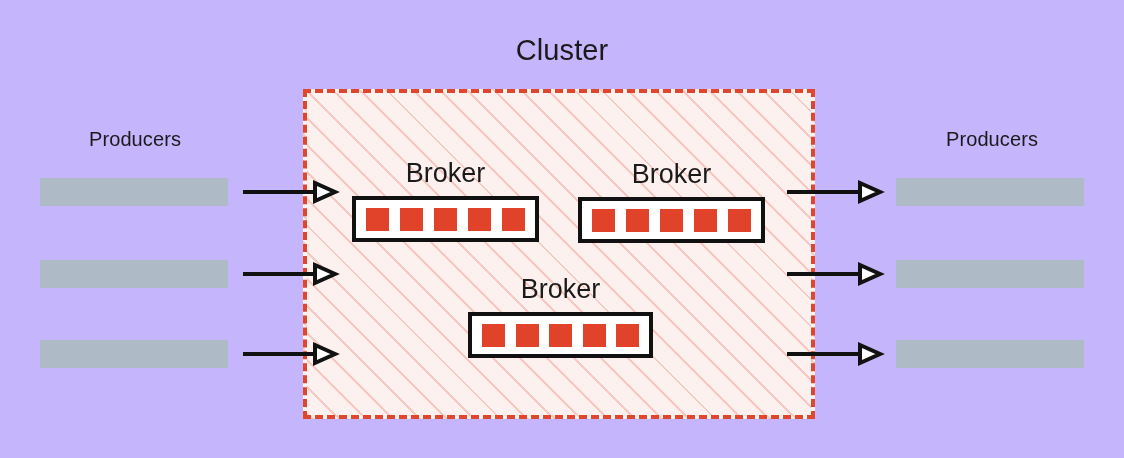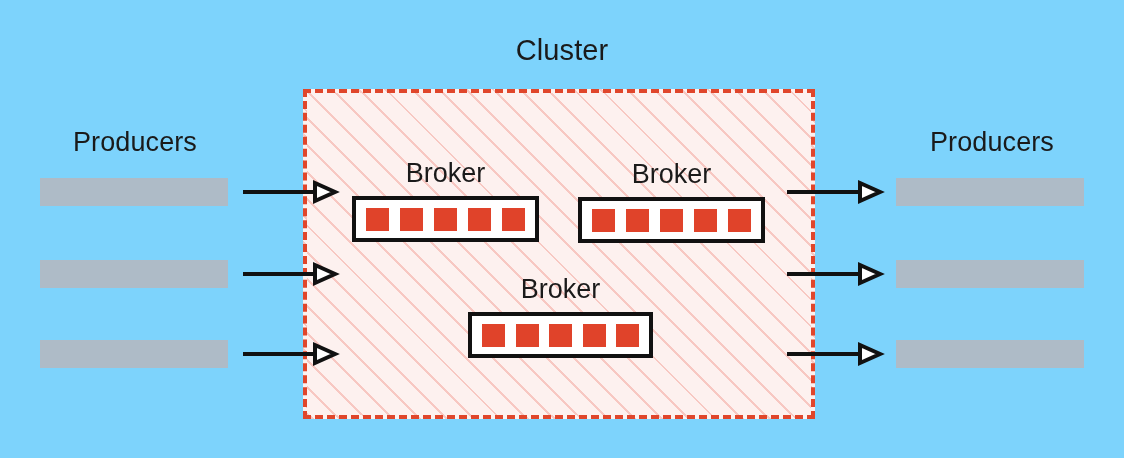--- a/index.html
+++ b/index.html
@@ -8,36 +8,36 @@
     background: #ffffff;
   }
   body {
     font-family: "Liberation Sans", sans-serif;
     -webkit-font-smoothing: antialiased;
   }
   #stage {
     position: relative;
     width: 1124px;
     height: 458px;
-    background: #7dd3fc;
+    background: #c4b5fd;
     overflow: hidden;
   }
 
   
   .label {
     position: absolute;
     color: #1a1a1a;
     font-weight: 500;
     letter-spacing: 0.1px;
     white-space: nowrap;
     text-align: center;
     line-height: 1;
   }
   .label-big   { font-size: 29px; }
-  .label-mid   { font-size: 27px; }
+  .label-mid   { font-size: 20px; }
 
   #cluster-label   { left: 0;    top: 36px;  width: 1124px; }
   #producers-label { left: 0;    top: 129px; width: 270px;  }
   #consumers-label { left: 860px;top: 129px; width: 264px;  }
 
   .broker-label { font-size: 27px; }
 
   
   #cluster-region {
     position: absolute;

